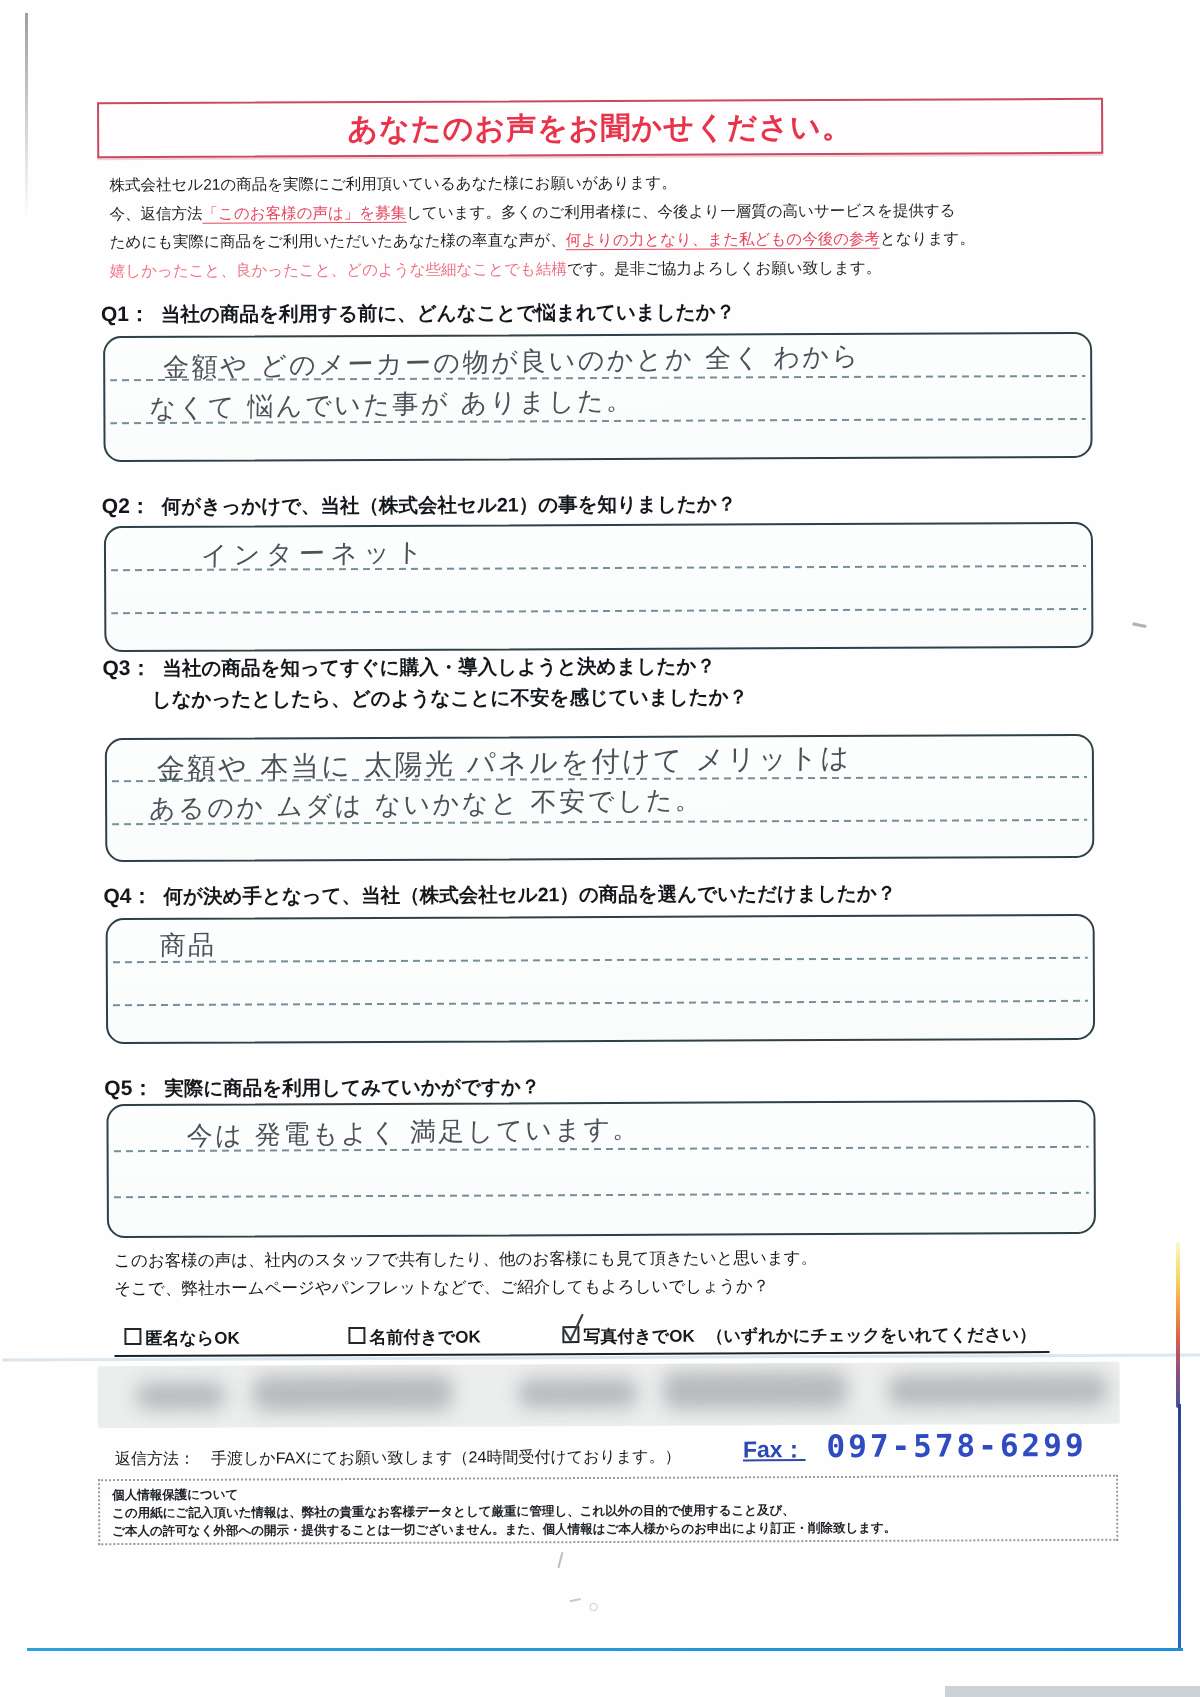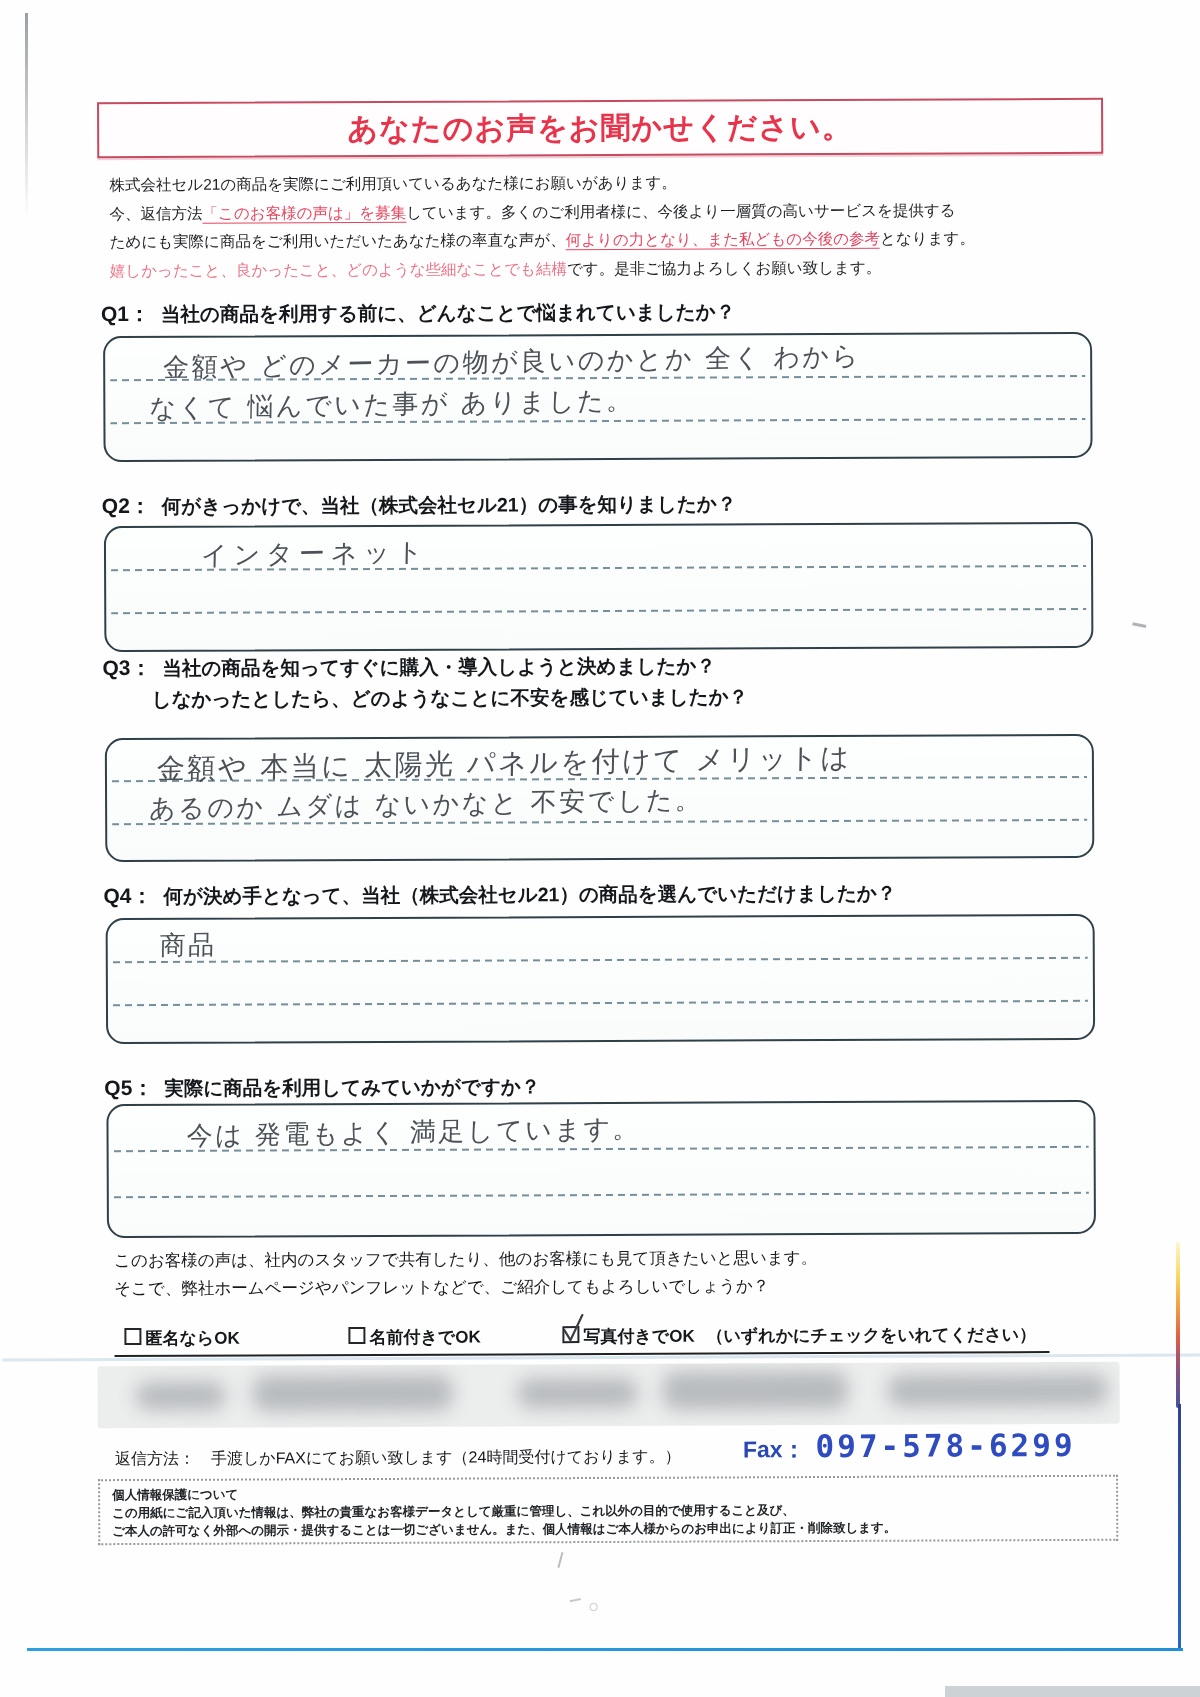--- a/index.html
+++ b/index.html
@@ -45,21 +45,21 @@
   .blue-band{position:absolute;left:0;top:1356px;width:1200px;height:3px;background:#dbe7f0;}
 
   
   .redacted{position:absolute;left:95px;top:1364px;width:1022px;height:62px;background:#eceded;
             border-radius:3px;overflow:hidden;}
   .blob{position:absolute;background:#a7abaf;border-radius:14px;filter:blur(9px);opacity:.75;}
 
   
   .reply-line{position:absolute;left:112px;top:1447px;font-size:16px;color:#16191d;white-space:nowrap;}
   .fax{position:absolute;left:740px;top:1429px;display:flex;align-items:baseline;white-space:nowrap;}
-  .fax-label{font-size:23px;font-weight:bold;color:#2b49b5;margin-right:10px;}
+  .fax-label{font-size:23px;font-weight:bold;color:#2b49b5;margin-right:21px;text-decoration:underline;}
   .fax-num{font-size:31px;font-weight:bold;color:#2f4bc0;letter-spacing:3px;
            font-family:"DejaVu Sans Mono","Liberation Mono",monospace;}
 
   
   .privacy{position:absolute;left:95px;top:1477px;width:1020px;height:66px;
            border:2px dotted #969a9e;background:#fefefe;padding:5px 12px;box-sizing:border-box;
            font-size:12.5px;font-weight:bold;color:#212428;line-height:18px;}
 
   
   .art{position:absolute;}

